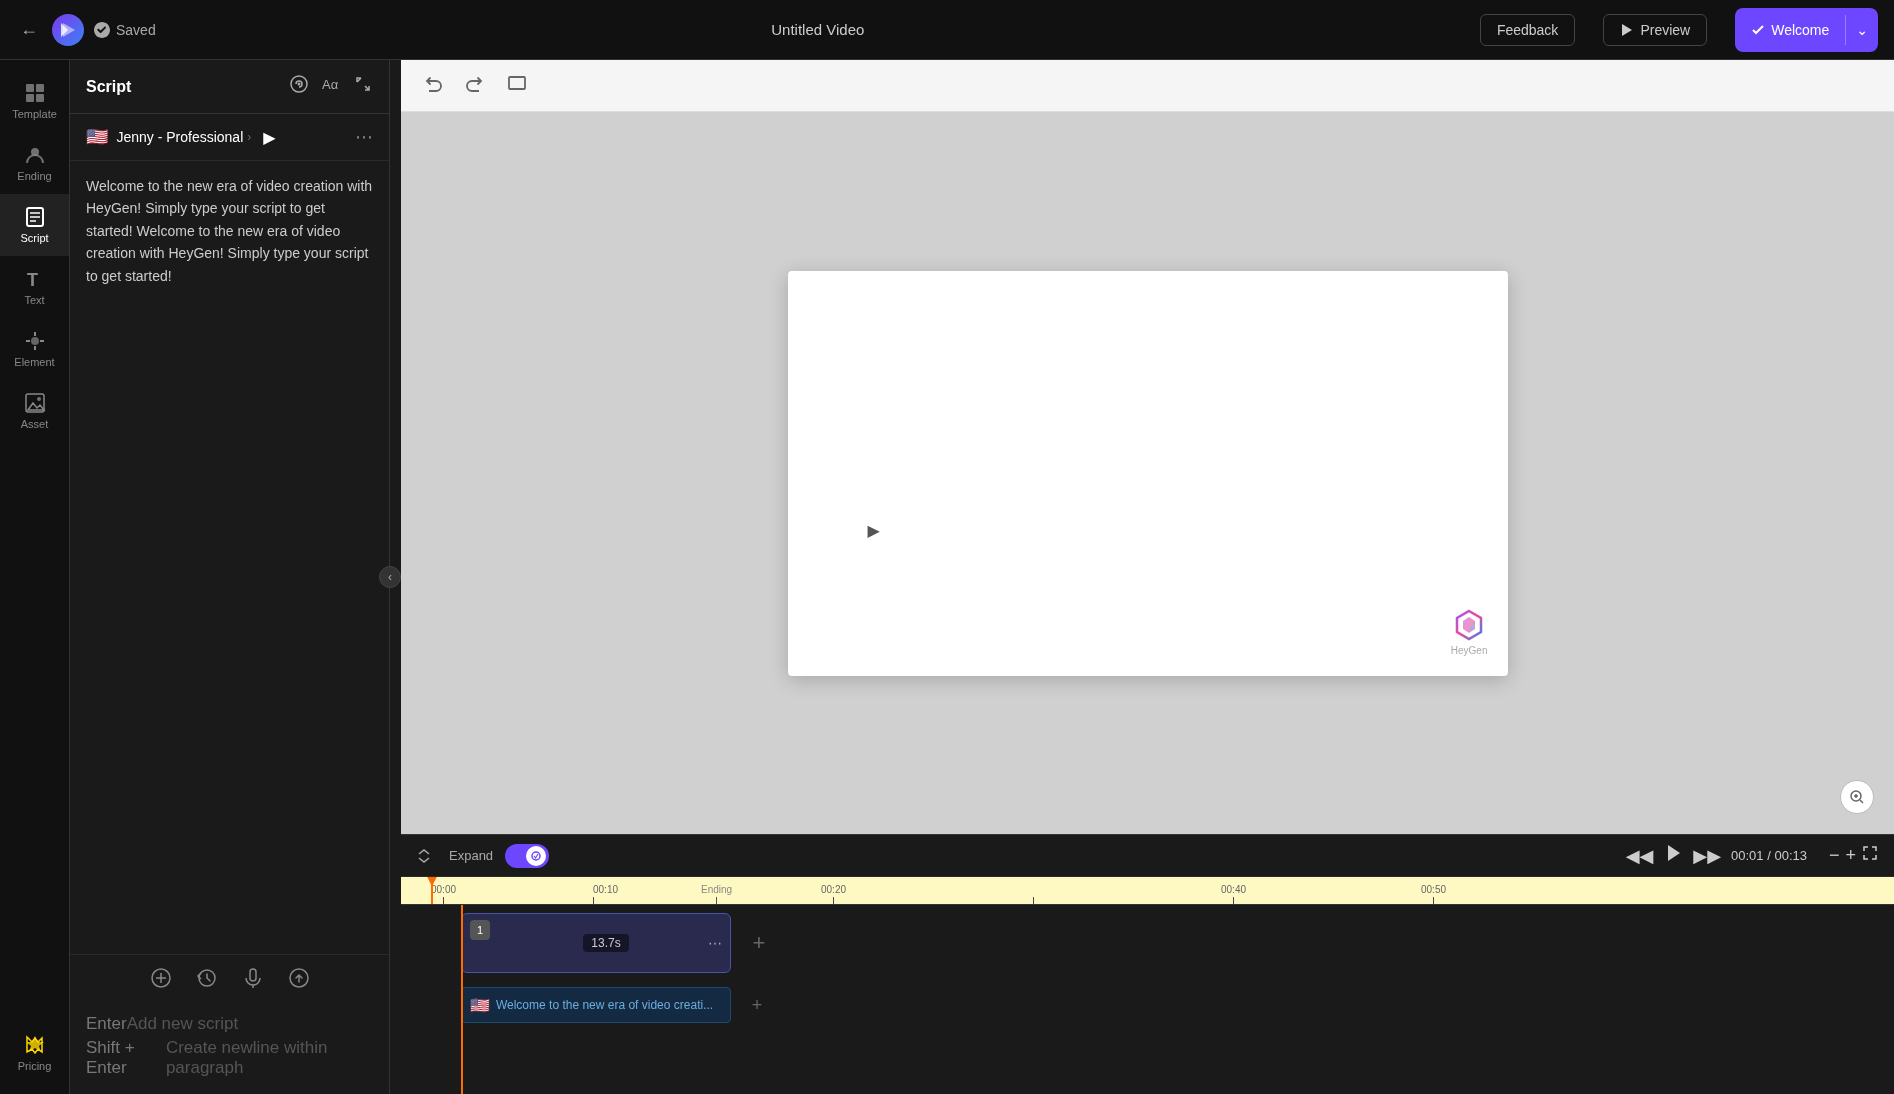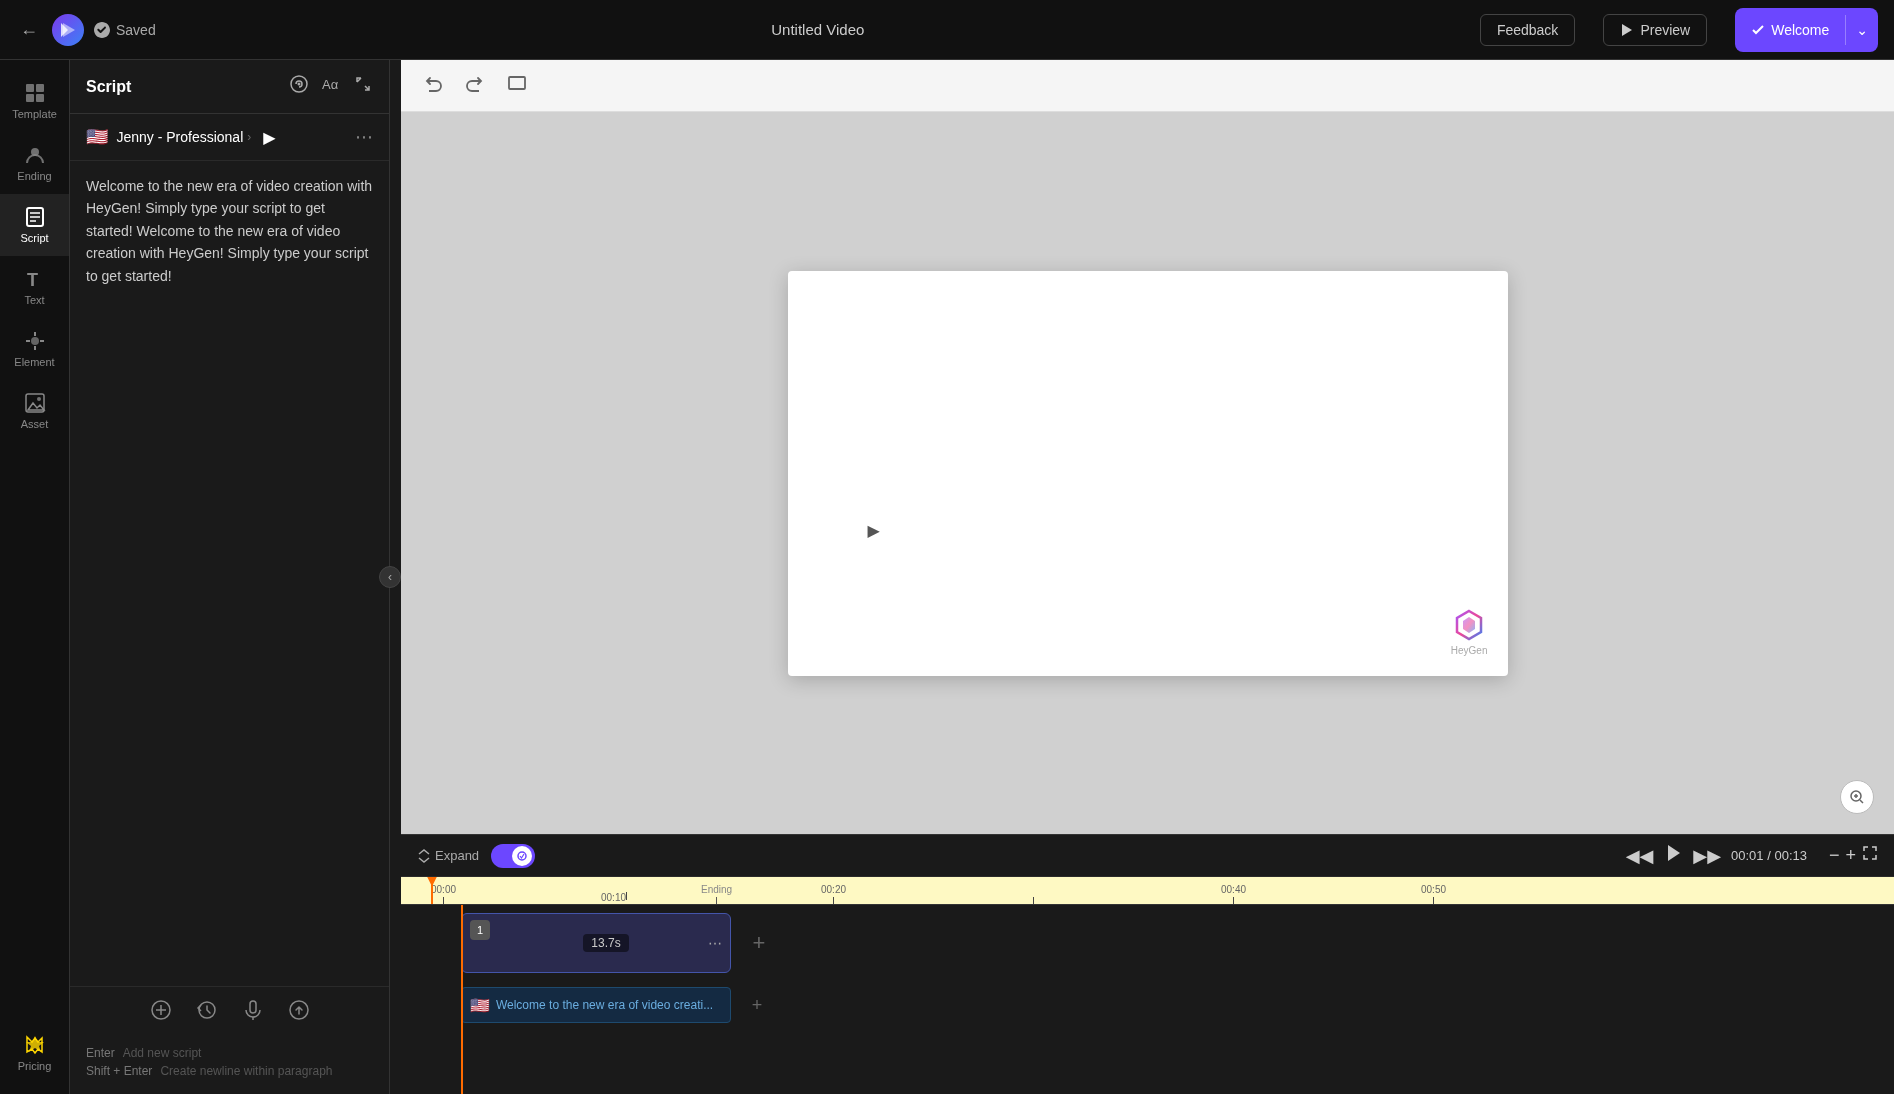--- a/index.html
+++ b/index.html
@@ -115,21 +115,21 @@
       align-items: center;
       justify-content: center;
       gap: 24px;
       padding: 12px;
       border-top: 1px solid #2a2a2a;
     }
     .script-tool-btn { background: none; border: none; color: #888; cursor: pointer; font-size: 20px; }
 
     
     .script-hints { padding: 8px 16px 12px; }
-    .script-hint { display: flex; gap: 8px; color: #555; font-size: 12px; margin-bottom: 4px; }
+    .script-hint { display: flex; gap: 0; color: #555; font-size: 17px; margin-bottom: 4px; }
     .hint-key { color: #777; }
 
     
     .collapse-handle {
       position: absolute;
       left: 388px;
       top: 50%;
       transform: translateY(-50%);
       background: #333;
       border: 1px solid #444;
@@ -227,21 +227,21 @@
     }
     .timeline-toolbar {
       display: flex;
       align-items: center;
       padding: 8px 16px;
       gap: 12px;
       border-bottom: 1px solid #2a2a2a;
       background: #1a1a1a;
     }
     .expand-btn {
-      display: flex; align-items: center; gap: 4px;
+      display: flex; align-items: center; gap: 18px;
       background: none; border: none; color: #aaa; cursor: pointer; font-size: 13px;
     }
     .timeline-toggle {
       background: #6c47ff;
       border-radius: 20px;
       width: 44px; height: 24px;
       display: flex; align-items: center; padding: 2px 3px;
       cursor: pointer; position: relative;
     }
     .toggle-thumb {
@@ -561,21 +561,21 @@
         </div>
       </div>
 
       <div class="timeline-ruler">
         <div class="ruler-track" style="position:relative; width:100%; height:28px; background:#fef9c3; padding:0 30px;">
 
           <div style="position:absolute; left:30px; bottom:0; display:flex; flex-direction:column; align-items:center;">
             <span style="font-size:10px; color:#666; margin-bottom:2px;">00:00</span>
             <div style="width:1px; height:8px; background:#444;"></div>
           </div>
-          <div style="position:absolute; left:200px; bottom:0; display:flex; ">
+          <div style="position:absolute; left:192px; bottom:0; display:flex; flex-direction:column; ">
             <span style="font-size:10px; color:#666; margin-bottom:2px;">00:10</span>
             <div style="width:1px; height:8px; background:#444;"></div>
           </div>
           <div style="position:absolute; left:300px; bottom:0; display:flex; flex-direction:column; align-items:center;">
             <span style="font-size:10px; color:#888; margin-bottom:2px;">Ending</span>
             <div style="width:1px; height:8px; background:#555;"></div>
           </div>
           <div style="position:absolute; left:420px; bottom:0; display:flex; flex-direction:column; align-items:center;">
             <span style="font-size:10px; color:#666; margin-bottom:2px;">00:20</span>
             <div style="width:1px; height:8px; background:#444;"></div>

